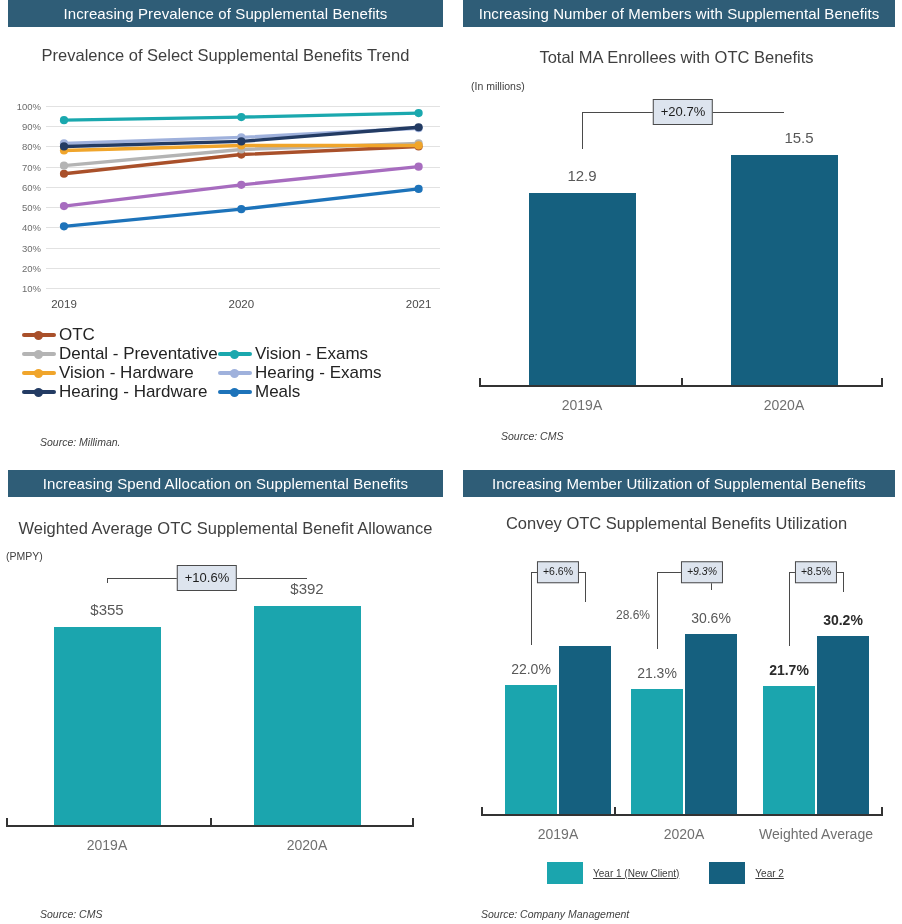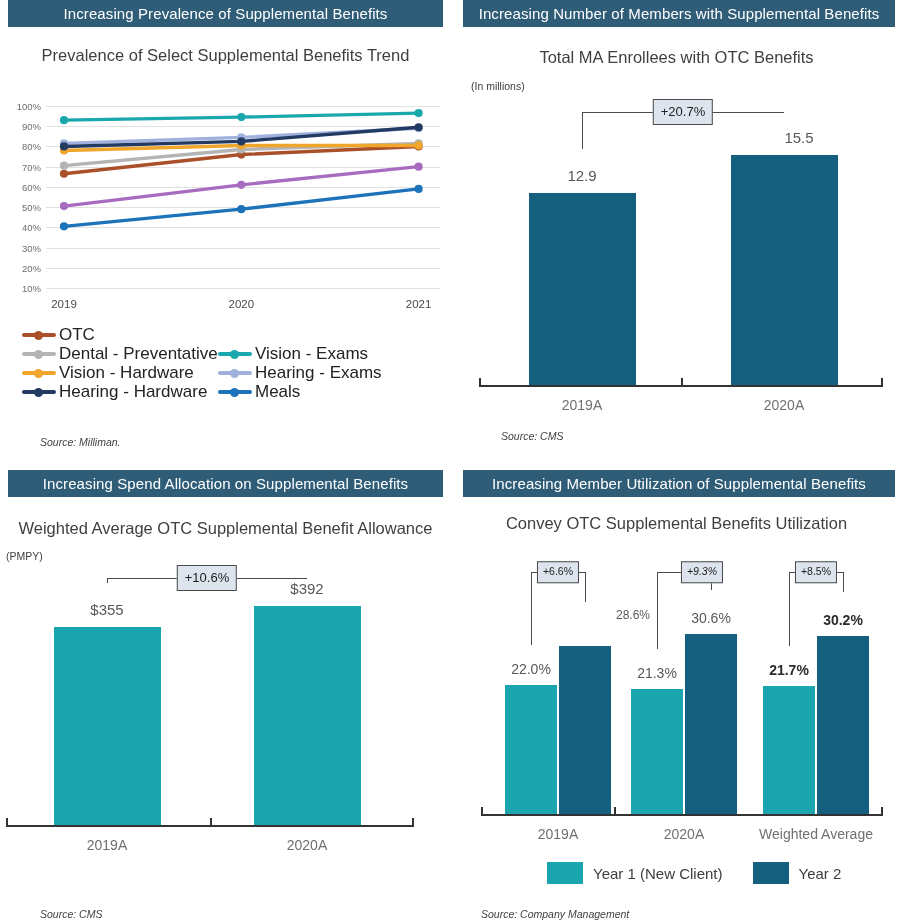--- a/index.html
+++ b/index.html
@@ -150,22 +150,23 @@
   .callout.small { font-size: 10.5px; padding: 4px 5px 5px; }
   .conn { position: absolute; background: #4a4a4a; z-index: 1; }
   .conn.h { height: 1.4px; }
   .conn.v { width: 1.4px; }
 
   
   .bc-legend {
     position: absolute;
     display: flex;
     align-items: center;
-    font-size: 15px;
+    font-size: 10px;
     color: #3d3d3d;
+    text-decoration: underline;
   }
   .bc-legend .sw { width: 36px; height: 22px; margin-right: 10px; }
   .bc-legend .lb { margin-right: 30px; }
 </style>
 </head>
 <body>
 
 <div class="grid">
 
   <div class="panel" id="panel-tl">

